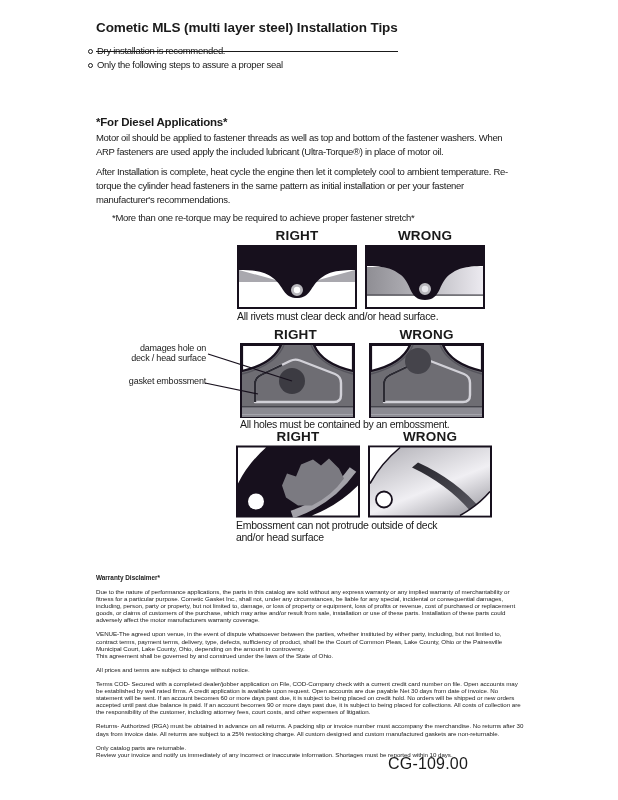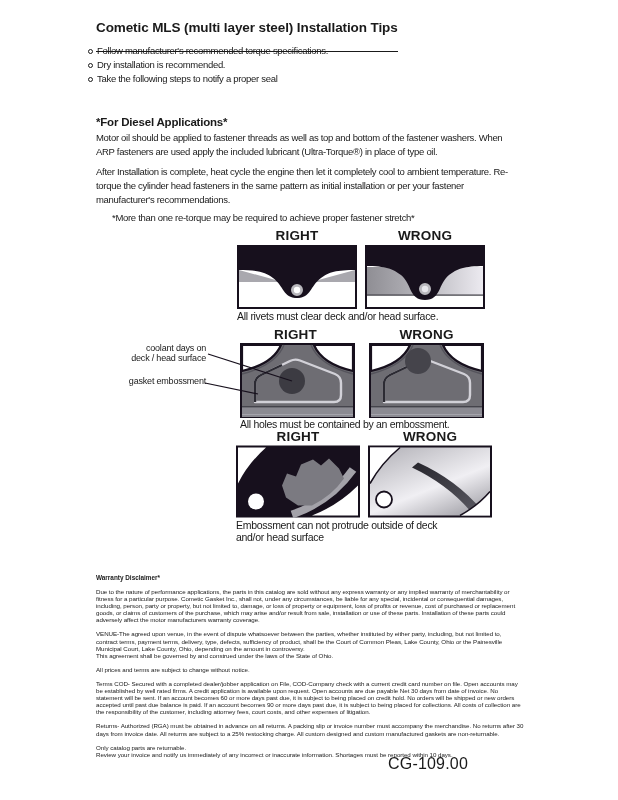--- a/index.html
+++ b/index.html
@@ -63,29 +63,28 @@
   .doc-number { left:388px; top:755px; font-size:16px; letter-spacing:0.2px; }
 </style>
 </head>
 <body>
 
 <div class="page">
 
   <h1 class="abs doc-title"><span>Cometic MLS (multi layer steel) Installation Tips</span></h1>
 
   <div class="abs bullets body-text">
-    <div class="bullet-item">Follow manufacturer's recommended torque specifications.</div>
     <div class="bullet-item">Dry installation is recommended.</div>
-    <div class="bullet-item">Take the following steps to notify a proper seal</div>
+    <div class="bullet-item">Only the following steps to assure a proper seal</div>
   </div>
   <div class="abs sub-bullets body-text">
   </div>
 
   <h2 class="abs diesel-heading">*For Diesel Applications*</h2>
-  <p class="abs para1 body-text">Motor oil should be applied to fastener threads as well as top and bottom of the fastener washers. When ARP fasteners are used apply the included lubricant (Ultra-Torque®) in place of type oil.</p>
+  <p class="abs para1 body-text">Motor oil should be applied to fastener threads as well as top and bottom of the fastener washers. When ARP fasteners are used apply the included lubricant (Ultra-Torque®) in place of motor oil.</p>
   <p class="abs para2 body-text">After Installation is complete, heat cycle the engine then let it completely cool to ambient temperature. Re-torque the cylinder head fasteners in the same pattern as initial installation or per your fastener manufacturer's recommendations.</p>
   <p class="abs note body-text">*More than one re-torque may be required to achieve proper fastener stretch*</p>
 
   <div class="abs fig-label" style="left:237px; top:228px;">RIGHT</div>
   <div class="abs fig-label" style="left:365px; top:228px;">WRONG</div>
 
   <svg class="abs fig-svg" style="left:237px; top:245px;" width="120" height="64" viewBox="0 0 120 64">
     <rect x="1" y="1" width="118" height="62" fill="#ffffff" stroke="#17101d" stroke-width="2"></rect>
     <polygon points="2,25 46,37 2,37" fill="#a9a8ae"></polygon>
     <polygon points="118,25 74,37 118,37" fill="#a9a8ae"></polygon>
@@ -110,21 +109,21 @@
     <circle cx="60" cy="44" r="7" fill="#b9b8bd" stroke="#17101d" stroke-width="2"></circle>
     <circle cx="60" cy="44" r="3.2" fill="#e8e7ec"></circle>
   </svg>
 
   <div class="abs fig-caption" style="left:237px; top:311px;">All rivets must clear deck and/or head surface.</div>
 
   <div class="abs fig-label" style="left:238px; top:327px; width:115px;">RIGHT</div>
   <div class="abs fig-label" style="left:369px; top:327px; width:115px;">WRONG</div>
 
   <div class="abs side-label" style="top:343px;">
-    <div>coolant days on</div>
+    <div>damages hole on</div>
     <div>deck / head surface</div>
   </div>
   <div class="abs side-label" style="top:376px;">gasket embossment</div>
 
   <svg class="abs fig-svg" style="left:240px; top:343px;" width="115" height="75" viewBox="0 0 115 75">
     <rect x="1" y="1" width="113" height="73" fill="#6e6d73" stroke="#17101d" stroke-width="2"></rect>
     <rect x="2" y="64" width="111" height="10" fill="#8b8a92"></rect>
     <rect x="2" y="63" width="111" height="1.4" fill="#45444c"></rect>
     <rect x="2" y="71" width="111" height="1" fill="#a4a3ab"></rect>
     <path d="M2,2 L41,2 Q33,21 2,28 Z" fill="#ffffff" stroke="#17101d" stroke-width="2.2"></path>

